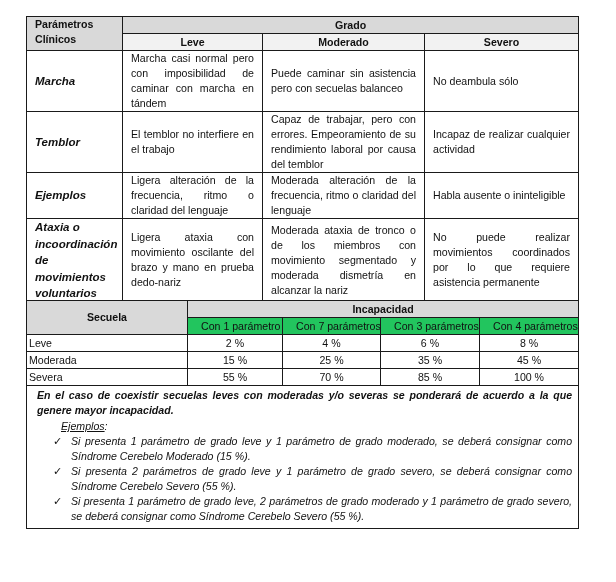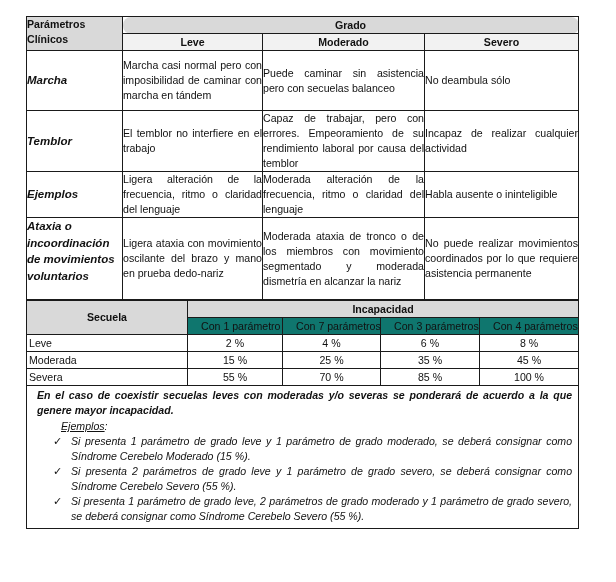--- a/index.html
+++ b/index.html
@@ -1,33 +1,33 @@
 <!DOCTYPE html>
 <html><head>
 <meta charset="utf-8">
 <style>
   html, body { margin: 0; padding: 0; background: #ffffff; }
   body { width: 616px; height: 582px; position: relative; overflow: hidden;
          font-family: "Liberation Sans", sans-serif; color: #111; }
   table { border-collapse: collapse; position: absolute; table-layout: fixed; }
-  td, th { border: 1px solid #1a1a1a; padding: 0 0; font-weight: normal; }
+  td, th { border: 1px solid #1a1a1a; padding: 0 8px; font-weight: normal; }
 
   
   #t1 { left: 26px; top: 16px; width: 552px; font-size: 10.6px; line-height: 15px; }
-  #t1 .hdr-main { background: #d9d9d9; font-weight: bold; text-align: center; height: 16px; border-radius: 8px; }
+  #t1 .hdr-main { background: #d9d9d9; font-weight: bold; text-align: center; height: 16px; }
   #t1 .hdr-sub { background: #f2f2f2; font-weight: bold; text-align: center; height: 16px; }
   #t1 .hdr-param { background: #d9d9d9; font-weight: bold; text-align: left; vertical-align: top; }
   #t1 .param { font-weight: bold; font-size: 11.5px; text-align: left; vertical-align: middle; font-style: italic; }
   #t1 .param.top { vertical-align: top; line-height: 16.5px; }
   #t1 .cell { text-align: justify; vertical-align: middle; }
 
   
   #t2 { left: 26px; top: 300px; width: 552px; font-size: 10.6px; line-height: 15px; }
   #t2 .hdr { background: #d9d9d9; font-weight: bold; text-align: center; height: 16px; }
-  #t2 .sub { background: #0f766e; text-align: center; padding: 0 13px; white-space: nowrap; height: 16px; }
+  #t2 .sub { background: #22c55e; text-align: center; padding: 0 13px; white-space: nowrap; height: 16px; }
   #t2 .rowlabel { text-align: left; height: 16px; padding-left: 2px; }
   #t2 .val { text-align: center; height: 16px; }
   #t2 .note { font-style: italic; padding: 2px 6px 4px 10px; text-align: justify; }
   #t2 .note .lead { font-weight: bold; }
   #t2 .note .ex-title { text-decoration: underline; display: block; margin-top: 1px; margin-left: 24px; }
   #t2 .note ul { list-style: none; margin: 0; padding: 0 0 0 16px; }
   #t2 .note li { position: relative; padding-left: 18px; }
   #t2 .note li .check { position: absolute; left: 0; top: 0; font-style: normal; font-size: 11px; }
 </style>
 </head>

